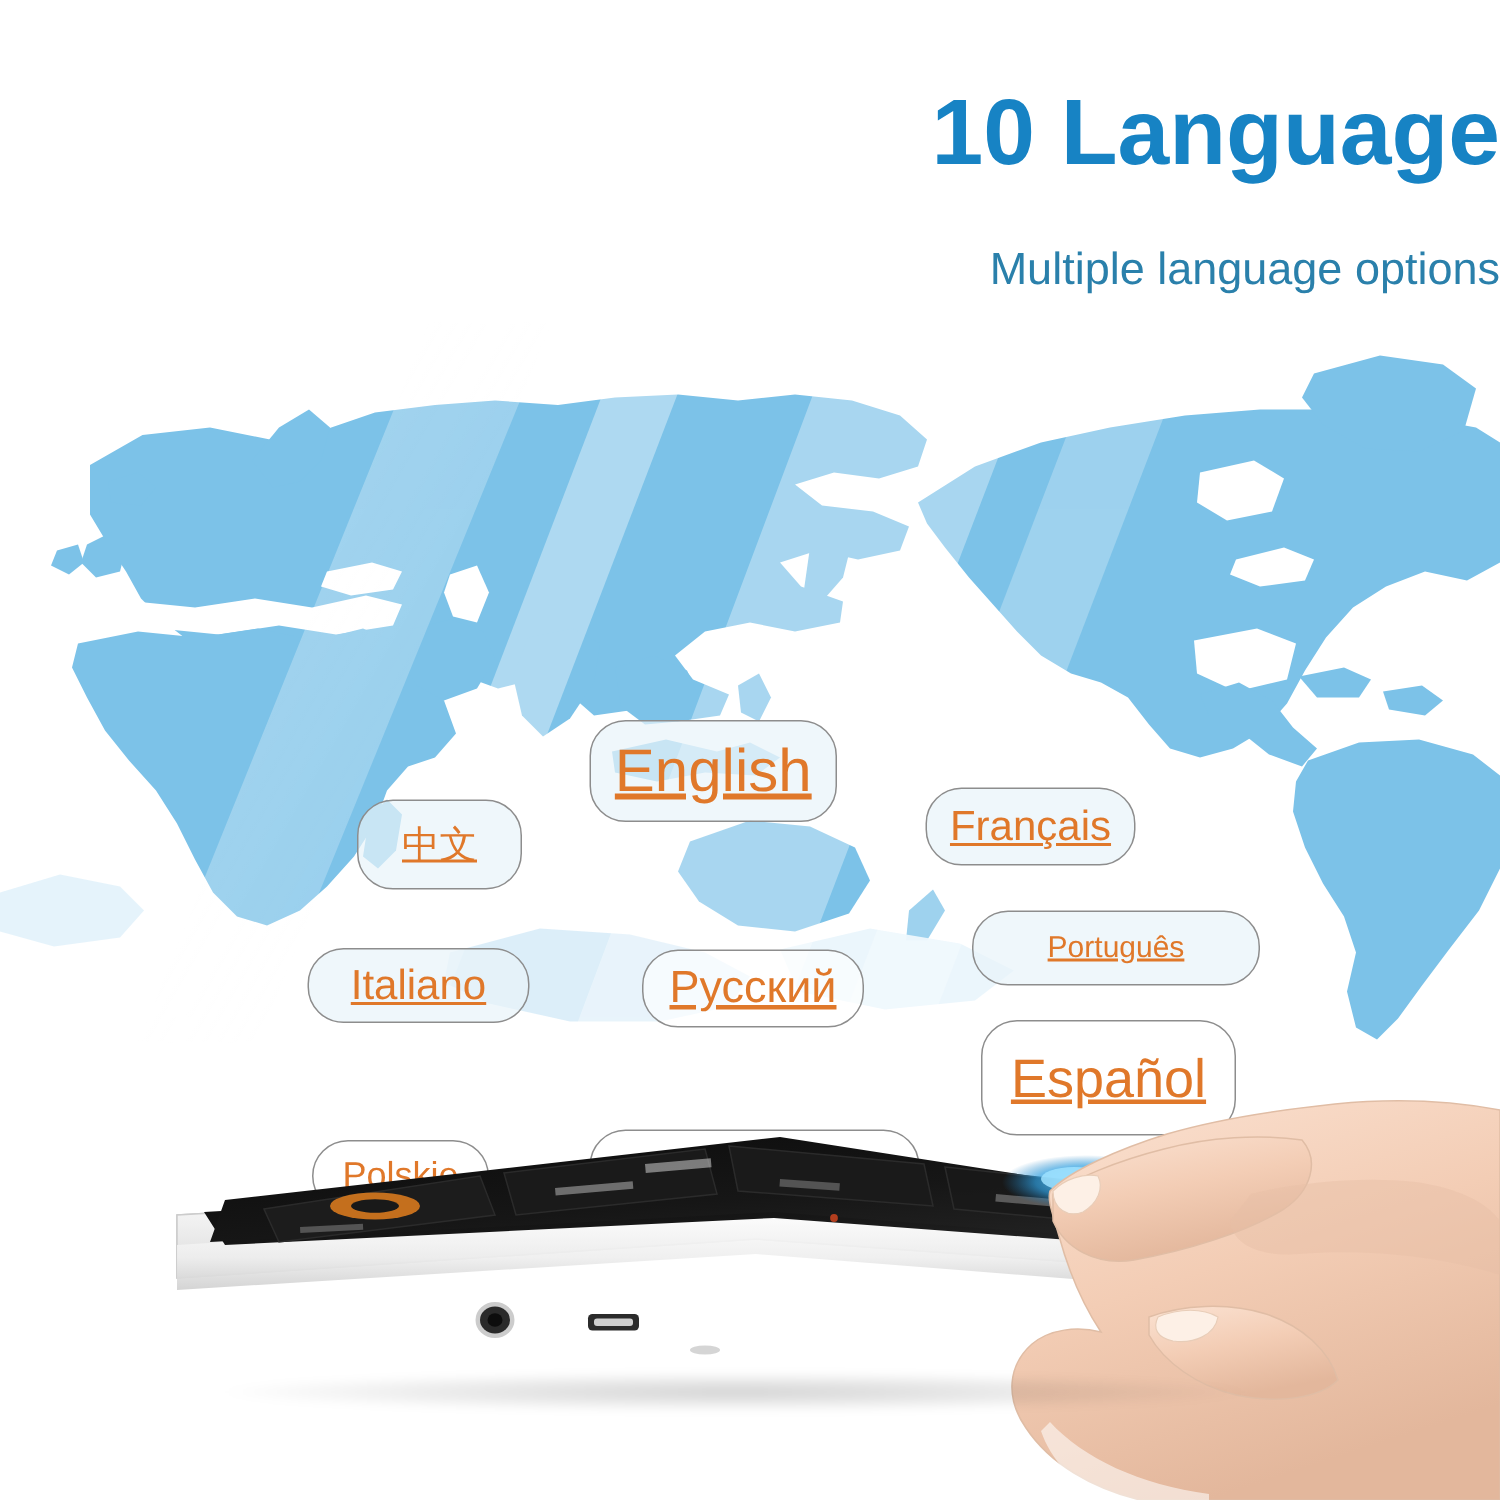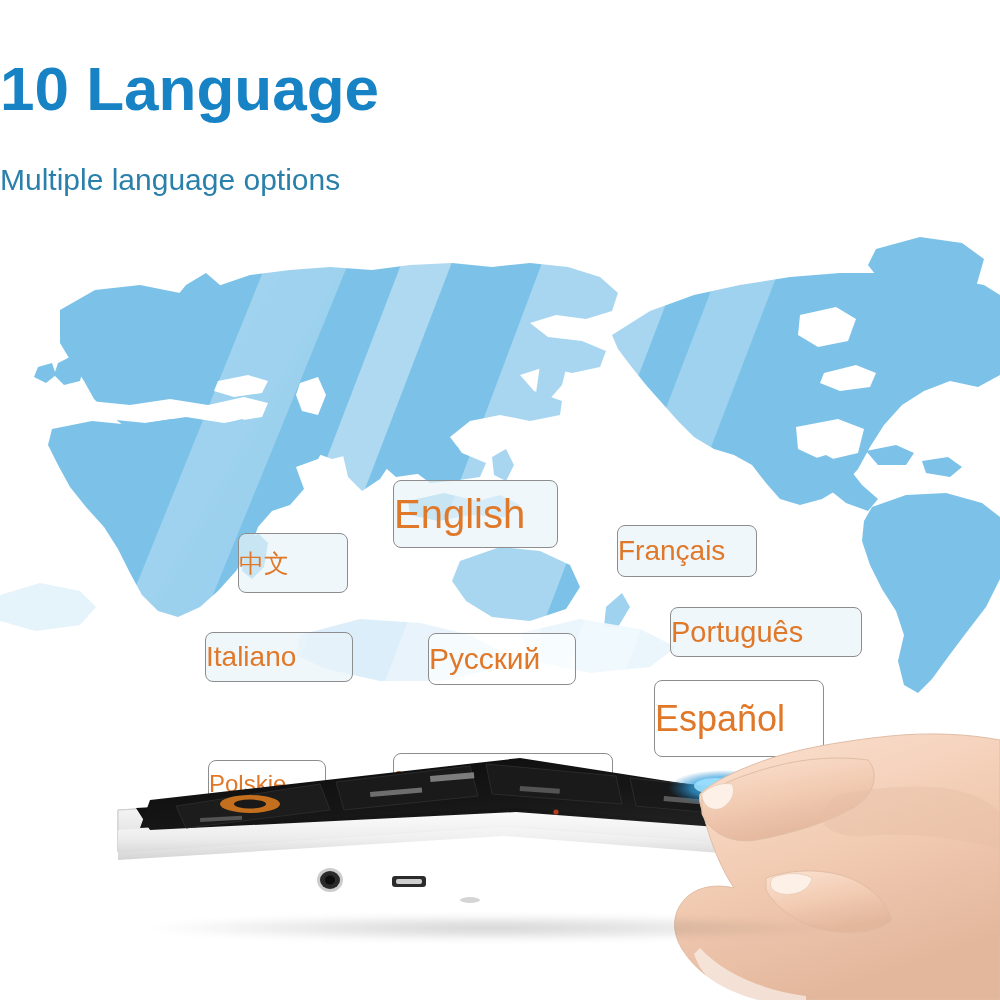--- a/index.html
+++ b/index.html
@@ -6,48 +6,49 @@
   body{
     width:1000px;height:1000px;
     background:#ffffff;
     font-family:"Liberation Sans", sans-serif;
     overflow:hidden;
     position:relative;
   }
   #stage{position:relative;width:1000px;height:1000px;overflow:hidden;background:#fff;}
 
   
-  .header{position:absolute;left:0;top:0;width:1000px;text-align:left;}
+  .header{position:absolute;left:0;top:0;width:1000px;text-align:right;}
   .title{
     font-size:62px;font-weight:bold;color:#1783c4;
     letter-spacing:0px;line-height:1;margin-top:58px;
     font-family:"Liberation Sans", sans-serif;
   }
   .subtitle{
     font-size:30px;color:#2a80ab;font-weight:400;
     margin-top:16px;line-height:1;
     font-family:"Liberation Sans", sans-serif;
   }
 
   
   .map-wrap{position:absolute;left:0;top:215px;width:1000px;height:480px;}
   .map-svg{position:absolute;left:0;top:0;width:1000px;height:480px;}
 
   
   .chip{
     position:absolute;
     box-sizing:border-box;
     border:1px solid #8d8d8d;
-    border-radius:8px;
+    border-radius:24px;
     background:rgba(255,255,255,0.62);
     color:#e0782a;
-    display:flex;align-items:center;justify-content:flex-start;
+    display:flex;align-items:center;justify-content:center;
     white-space:nowrap;
     font-family:"Liberation Sans", sans-serif;
     line-height:1;
+    text-decoration:underline;
   }
   .chip.tint{background:rgba(232,243,250,0.70);}
 
   
   .device-area{position:absolute;left:0;top:700px;width:1000px;height:300px;}
 
   .shadow{
     position:absolute;left:150px;top:215px;width:680px;height:26px;
     background:radial-gradient(ellipse at center, rgba(0,0,0,0.17) 0%, rgba(0,0,0,0.07) 45%, rgba(0,0,0,0) 72%);
     filter:blur(3px);
@@ -153,21 +154,21 @@
     <div id="chips">
         <div class="chip tint" style="left: 393px; top: 265px; width: 165px; height: 68px; font-size: 40px; color: rgb(224, 120, 42); border-color: rgb(141, 141, 141);">
           <span>English</span>
         </div>
         <div class="chip tint" style="left: 238px; top: 318px; width: 110px; height: 60px; font-size: 25px; color: rgb(224, 120, 42); border-color: rgb(141, 141, 141);">
           <span>中文</span>
         </div>
         <div class="chip tint" style="left: 617px; top: 310px; width: 140px; height: 52px; font-size: 28px; color: rgb(224, 120, 42); border-color: rgb(141, 141, 141);">
           <span>Français</span>
         </div>
-        <div class="chip tint" style="left: 670px; top: 392px; width: 192px; height: 50px; font-size: 29px; color: rgb(224, 120, 42); border-color: rgb(141, 141, 141);">
+        <div class="chip tint" style="left: 648px; top: 392px; width: 192px; height: 50px; font-size: 20px; color: rgb(224, 120, 42); border-color: rgb(141, 141, 141);">
           <span>Português</span>
         </div>
         <div class="chip tint" style="left: 205px; top: 417px; width: 148px; height: 50px; font-size: 28px; color: rgb(224, 120, 42); border-color: rgb(141, 141, 141);">
           <span>Italiano</span>
         </div>
         <div class="chip" style="left: 428px; top: 418px; width: 148px; height: 52px; font-size: 30px; color: rgb(224, 120, 42); border-color: rgb(141, 141, 141);">
           <span>Русский</span>
         </div>
         <div class="chip" style="left: 654px; top: 465px; width: 170px; height: 77px; font-size: 36px; color: rgb(224, 120, 42); border-color: rgb(141, 141, 141);">
           <span>Español</span>

